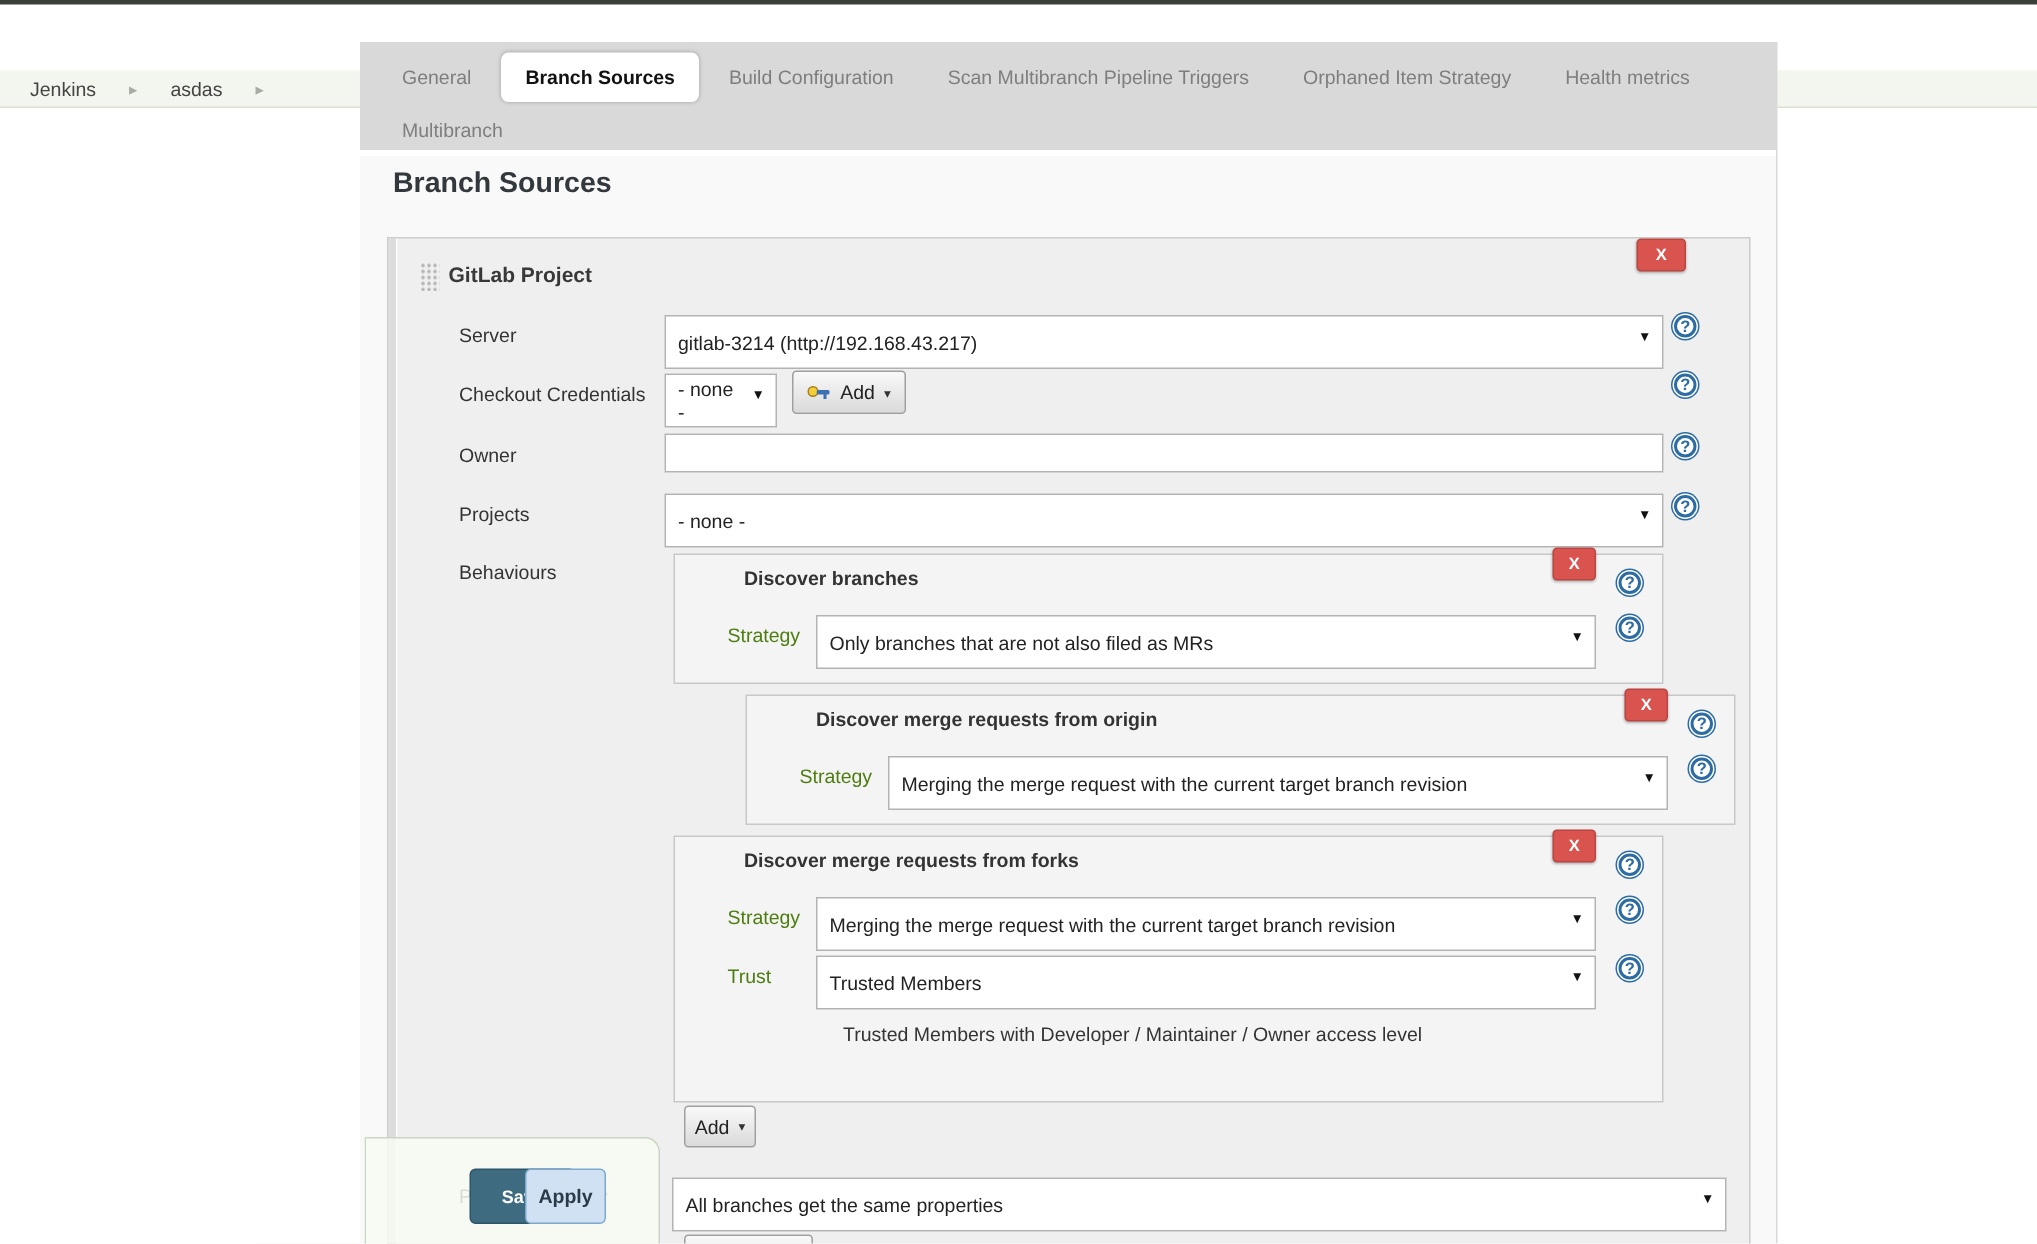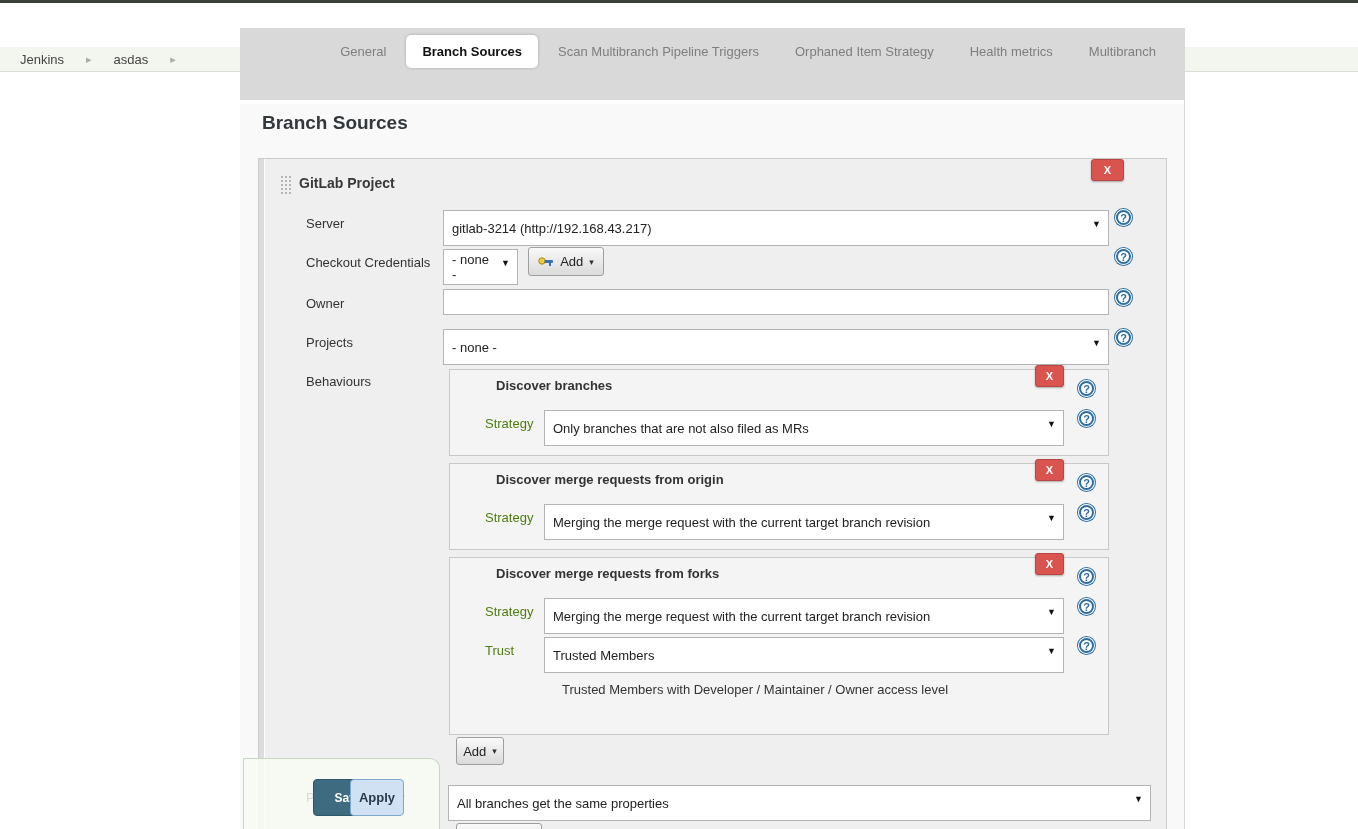--- a/index.html
+++ b/index.html
@@ -12,21 +12,21 @@
   .crumbbar { position:absolute; left:0; top:3px; right:0; height:25px; background:#f3f6ee;
               border-bottom:1px solid #dadfd2; display:flex; align-items:center; padding-left:20px;
               font-size:13px; color:#444;margin-top:44px; }
   .crumb { margin-right:0; cursor:pointer; }
   .crumb-arrow { color:#a9aca4; font-size:11px; margin:0 22px; }
 
   
   .main-col { position:absolute; left:240px; top:28px; width:945px; bottom:0;
               background:#f9f9f9; border-right:1px solid #d9d9d9; }
   .tabbar { position:absolute; left:0; top:0; right:0; height:72px; background:#d9d9d9;
-            display:flex; flex-wrap:wrap; align-content:flex-start; padding:6px 10px 0 10px;justify-content:flex-end; }
+            display:flex; flex-wrap:wrap; align-content:flex-start; padding:6px 10px 0 10px; }
   .tab { padding:9px 16px; margin:1px 2px; font-size:13px; color:#7e7e7e; line-height:15px;
          cursor:pointer; white-space:nowrap; }
   .tab.active { background:#ffffff; border-radius:5px; color:#111; font-weight:bold;
                 box-shadow:0 0 3px rgba(0,0,0,0.25); }
 
   .content { position:absolute; left:0; right:0; top:72px; bottom:0;
              border-top:4px solid #ffffff; background:#f9f9f9; }
   .page-title { position:absolute; left:22px; top:8px; font-size:19px; font-weight:bold; color:#33383d; }
 
   
@@ -98,20 +98,21 @@
     <span class="crumb">Jenkins</span>
     <span class="crumb-arrow">▸</span>
     <span class="crumb">asdas</span>
     <span class="crumb-arrow">▸</span>
   </div>
 
   <div class="main-col">
     <div class="tabbar">
       <div class="tab">General</div>
       <div class="tab active">Branch Sources</div>
+      <div class="tab">Build Configuration</div>
       <div class="tab">Scan Multibranch Pipeline Triggers</div>
       <div class="tab">Orphaned Item Strategy</div>
       <div class="tab">Health metrics</div>
       <div class="tab">Multibranch</div>
     </div>
 
     <div class="content">
       <div class="page-title">Branch Sources</div>
 
       <div class="source-panel">
@@ -163,21 +164,21 @@
             <div class="xbtn sub-x">X</div>
             <div class="help" style="right:14px; top:11px;">?</div>
             <div class="sub-label" style="top:46px">Strategy</div>
             <div class="jselect sub-select" style="top:40px">
               <span>Only branches that are not also filed as MRs</span>
               <span class="caret">▼</span>
             </div>
             <div class="help" style="right:14px; top:41px;">?</div>
           </div>
 
-          <div class="subpanel" style="top:94px; height:87px;">
+          <div class="subpanel" style="top:94px; height:87px;margin-left:48px;">
             <div class="sub-title">Discover merge requests from origin</div>
             <div class="xbtn sub-x">X</div>
             <div class="help" style="right:14px; top:11px;">?</div>
             <div class="sub-label" style="top:46px">Strategy</div>
             <div class="jselect sub-select" style="top:40px">
               <span>Merging the merge request with the current target branch revision</span>
               <span class="caret">▼</span>
             </div>
             <div class="help" style="right:14px; top:41px;">?</div>
           </div>

